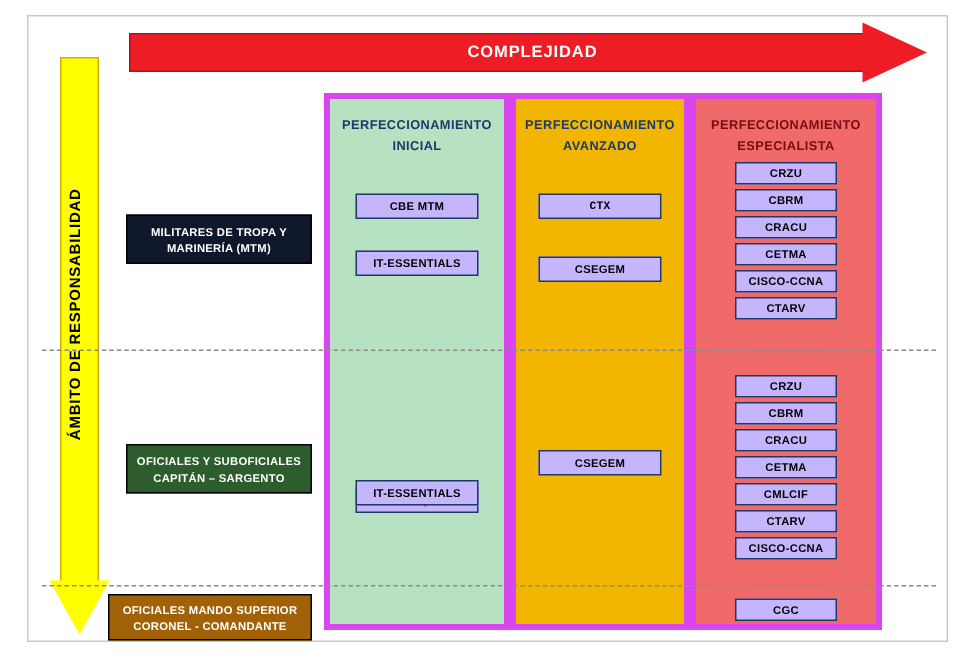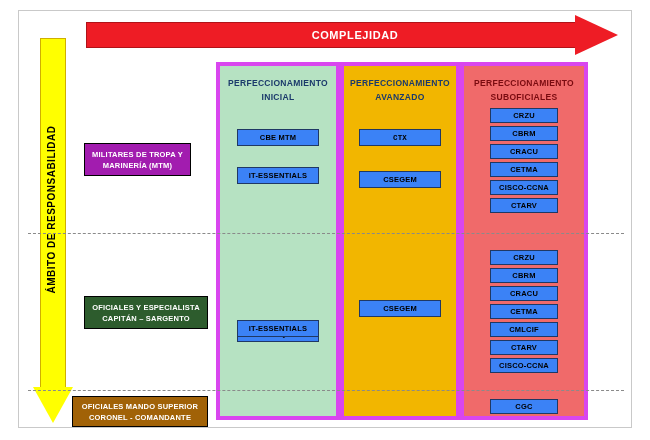--- a/index.html
+++ b/index.html
@@ -157,29 +157,29 @@
     font-size: 7.5px;
     font-weight: bold;
     text-align: center;
     display: flex;
     flex-direction: column;
     align-items: center;
     justify-content: center;
     line-height: 11px;
     letter-spacing: 0.2px;
   }
-  .row-label-tropa    { left: 84px;  top: 143px; width: 107px; height: 33px; background: #a21caf; }
+  .row-label-tropa    { left: 84px;  top: 143px; width: 124px; height: 33px; background: #0f172a; }
   .row-label-oficiales{ left: 84px;  top: 296px; width: 124px; height: 33px; background: #2d5c2d; }
   .row-label-mando    { left: 72px;  top: 396px; width: 136px; height: 31px; background: #a16207; }
 
   
   .chip {
     position: absolute;
     box-sizing: border-box;
-    background: #3b82f6;
+    background: #c4b5fd;
     border: 1px solid #1f3864;
     font-size: 7.5px;
     font-weight: bold;
     color: #000000;
     text-align: left;
     display: flex;
     align-items: center;
     justify-content: center;
     letter-spacing: 0.2px;
   }
@@ -212,33 +212,33 @@
   </div>
   <div class="band band-advanced">
     <div class="band-title">
       <div>PERFECCIONAMIENTO</div>
       <div>AVANZADO</div>
     </div>
   </div>
   <div class="band band-special">
     <div class="band-title">
       <div>PERFECCIONAMIENTO</div>
-      <div>SUBOFICIALES</div>
+      <div>ESPECIALISTA</div>
     </div>
   </div>
 
   <div class="dash-sep dash-1"></div>
   <div class="dash-sep dash-2"></div>
 
   <div class="row-label row-label-tropa">
     <span>MILITARES  DE TROPA Y</span>
     <span>MARINERÍA  (MTM)</span>
   </div>
   <div class="row-label row-label-oficiales">
-    <span>OFICIALES Y ESPECIALISTA</span>
+    <span>OFICIALES Y SUBOFICIALES</span>
     <span>CAPITÁN – SARGENTO</span>
   </div>
   <div class="row-label row-label-mando">
     <span>OFICIALES MANDO SUPERIOR</span>
     <span>CORONEL - COMANDANTE</span>
   </div>
 
   <div class="chip wide" style="left:237px; top:129px;">CBE MTM</div>
   <div class="chip wide" style="left:237px; top:167px;">IT-ESSENTIALS</div>
 

